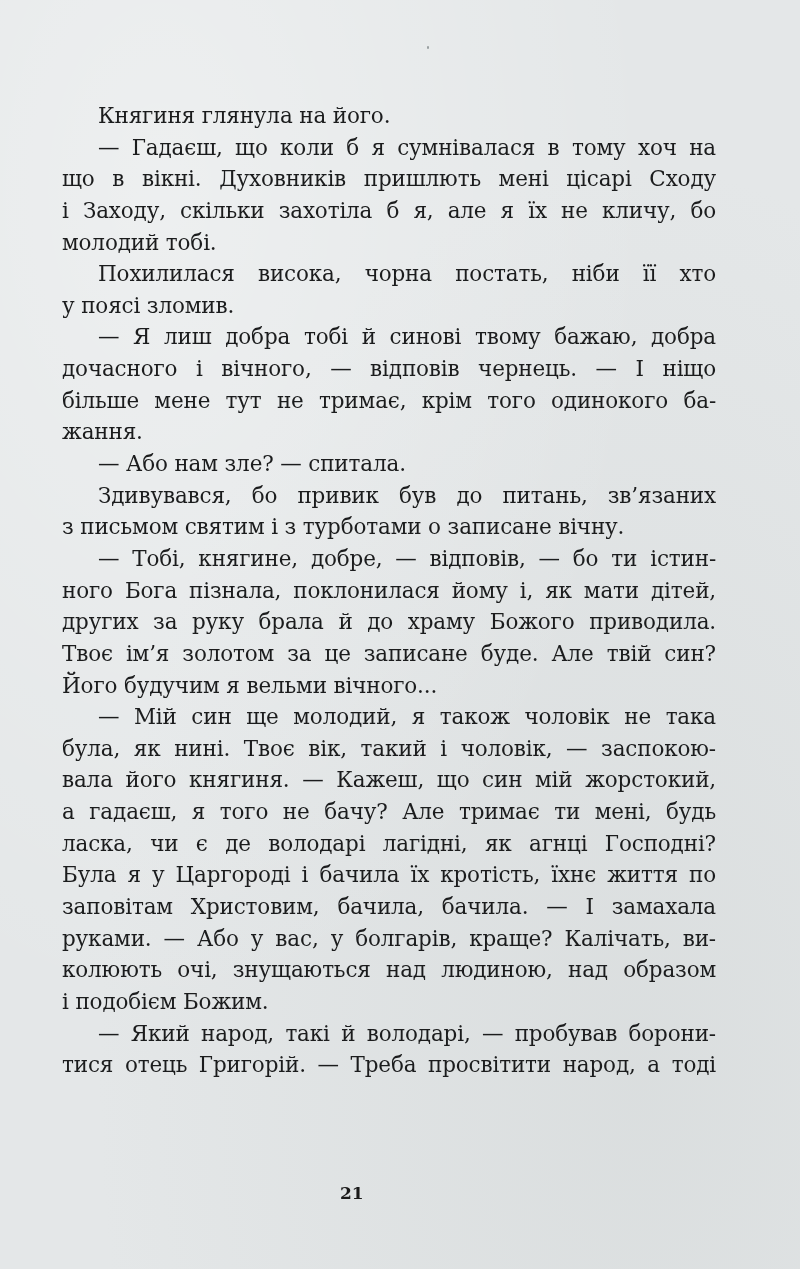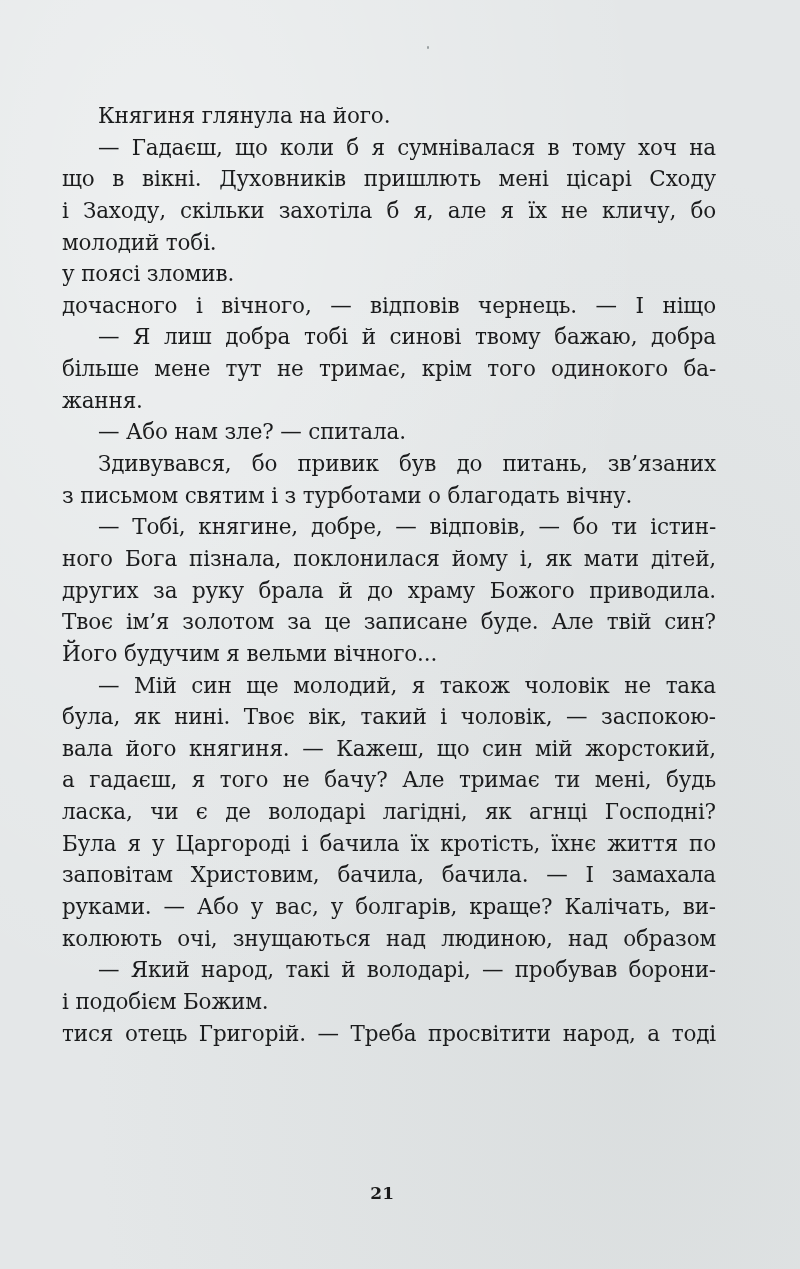--- a/index.html
+++ b/index.html
@@ -44,21 +44,21 @@
       padding-left: 36px;
     }
     .line.last {
       text-align-last: left;
     }
     .page-number {
       position: absolute;
       top: 1183px;
       left: 340px;
       width: 54px;
-      text-align: right;
+      text-align: left;
       font-family: "DejaVu Serif", "Liberation Serif", serif;
       font-weight: bold;
       font-size: 17px;
       color: #1a1a1a;
     }
     .speck {
       position: absolute;
       left: 427px;
       top: 46px;
       width: 2px;
@@ -72,41 +72,42 @@
 
 <div class="page">
   <div class="speck"></div>
 
   <div class="text-block" id="text-block">
       <div class="line indent last">Княгиня глянула на його.</div>
       <div class="line indent">— Гадаєш, що коли б я сумнівалася в тому хоч на</div>
       <div class="line">що в вікні. Духовників пришлють мені цісарі Сходу</div>
       <div class="line">і Заходу, скільки захотіла б я, але я їх не кличу, бо</div>
       <div class="line last">молодий тобі.</div>
+      <div class="line indent">Похилилася висока, чорна постать, ніби її хто</div>
       <div class="line last">у поясі зломив.</div>
+      <div class="line indent">— Я лиш добра тобі й синові твому бажаю, добра</div>
       <div class="line">дочасного і вічного, — відповів чернець. — І ніщо</div>
-      <div class="line indent">— Я лиш добра тобі й синові твому бажаю, добра</div>
       <div class="line">більше мене тут не тримає, крім того одинокого ба-</div>
       <div class="line last">жання.</div>
       <div class="line indent last">— Або нам зле? — спитала.</div>
       <div class="line indent">Здивувався, бо привик був до питань, зв’язаних</div>
-      <div class="line last">з письмом святим і з турботами о благодать вічну.</div>
+      <div class="line last">з письмом святим і з турботами о записане вічну.</div>
       <div class="line indent">— Тобі, княгине, добре, — відповів, — бо ти істин-</div>
       <div class="line">ного Бога пізнала, поклонилася йому і, як мати дітей,</div>
       <div class="line">других за руку брала й до храму Божого приводила.</div>
       <div class="line">Твоє ім’я золотом за це записане буде. Але твій син?</div>
       <div class="line last">Його будучим я вельми вічного...</div>
       <div class="line indent">— Мій син ще молодий, я також чоловік не така</div>
       <div class="line">була, як нині. Твоє вік, такий і чоловік, — заспокою-</div>
       <div class="line">вала його княгиня. — Кажеш, що син мій жорстокий,</div>
       <div class="line">а гадаєш, я того не бачу? Але тримає ти мені, будь</div>
       <div class="line">ласка, чи є де володарі лагідні, як агнці Господні?</div>
       <div class="line">Була я у Царгороді і бачила їх кротість, їхнє життя по</div>
       <div class="line">заповітам Христовим, бачила, бачила. — І замахала</div>
       <div class="line">руками. — Або у вас, у болгарів, краще? Калічать, ви-</div>
       <div class="line">колюють очі, знущаються над людиною, над образом</div>
+      <div class="line last">і подобієм Божим.</div>
       <div class="line indent">— Який народ, такі й володарі, — пробував борони-</div>
-      <div class="line last">і подобієм Божим.</div>
       <div class="line">тися отець Григорій. — Треба просвітити народ, а тоді</div>
     </div>
 
   <div class="page-number">21</div>
 </div>
 
 </body></html>

